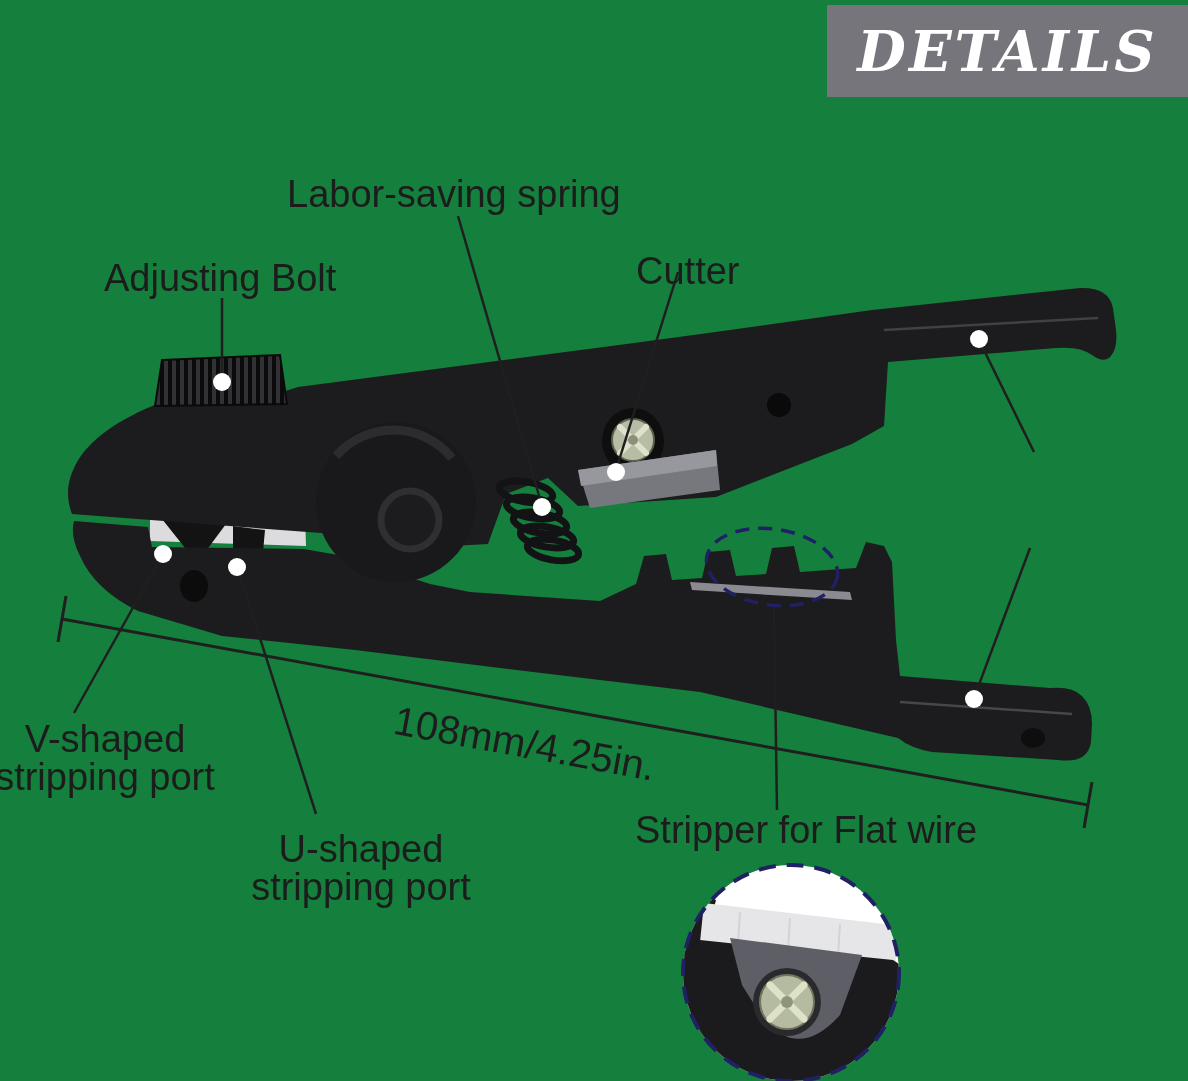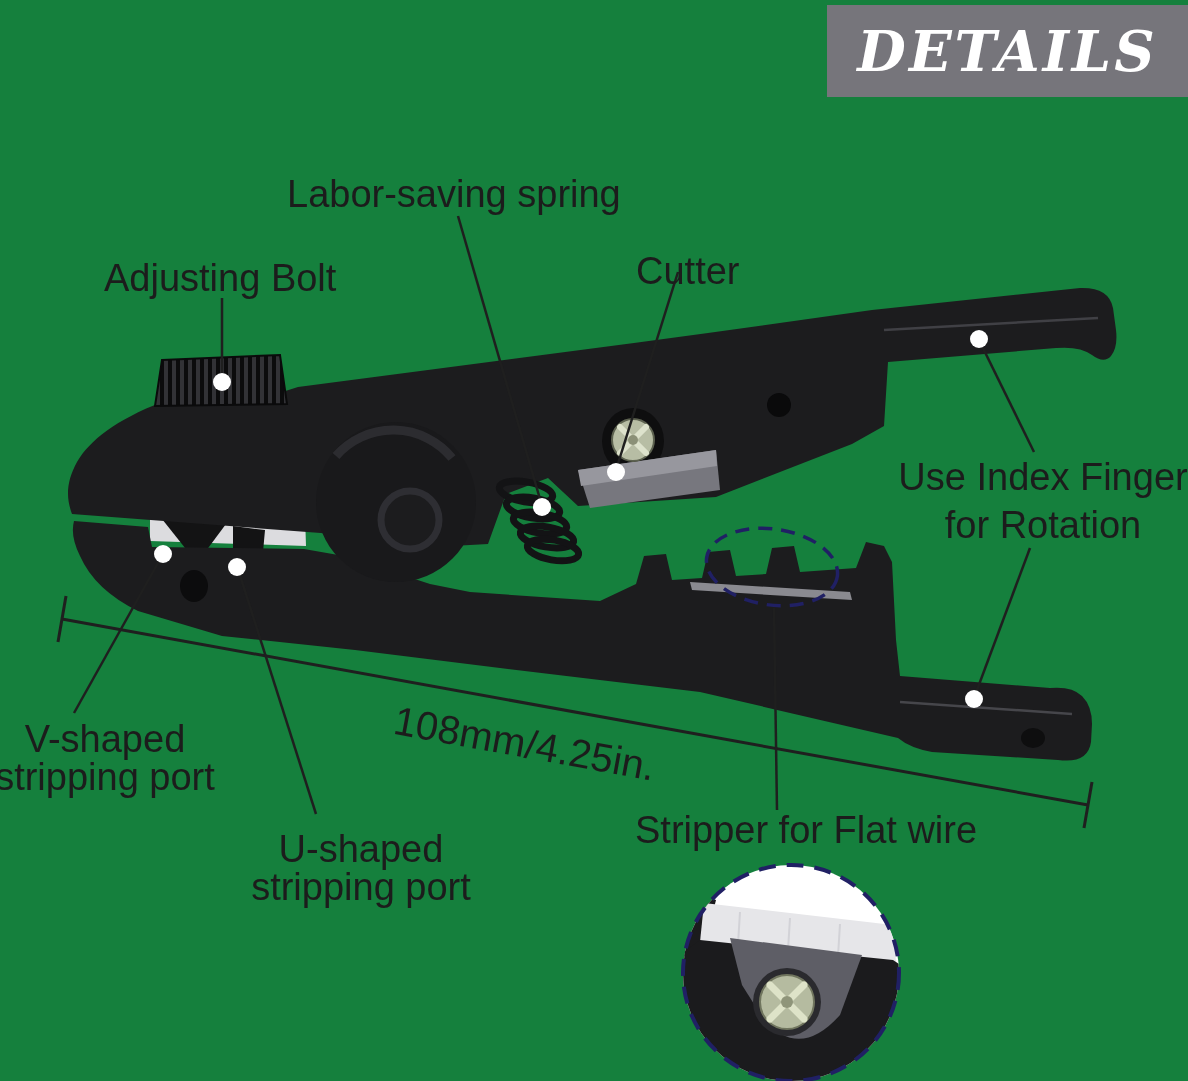--- a/index.html
+++ b/index.html
@@ -155,24 +155,20 @@
   <div class="banner">
     <span>DETAILS</span>
   </div>
 
   <div class="lbl lbl-adjusting">Adjusting Bolt</div>
 
   <div class="lbl lbl-spring">Labor-saving spring</div>
 
   <div class="lbl lbl-cutter">Cutter</div>
 
-  <div class="lbl center lbl-index">
-    <div>Use Index Finger</div>
-    <div>for Rotation</div>
-  </div>
 
   <div class="lbl center lbl-vport">
     <div>V-shaped</div>
     <div>stripping port</div>
   </div>
 
   <div class="lbl center lbl-uport">
     <div>U-shaped</div>
     <div>stripping port</div>
   </div>

